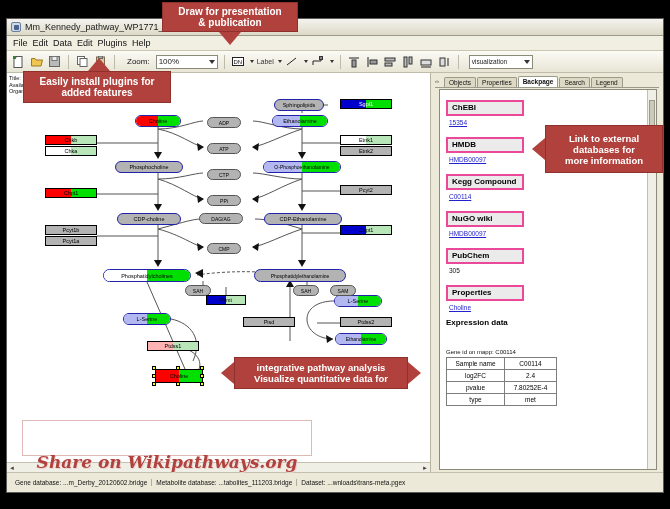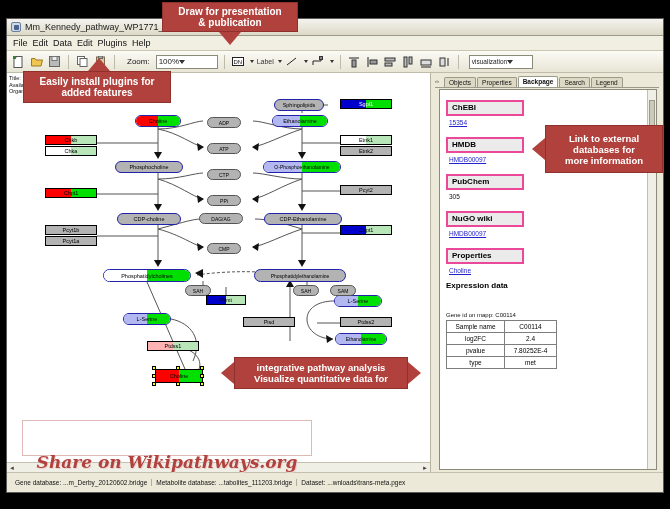--- a/index.html
+++ b/index.html
@@ -49,21 +49,21 @@
     font-size:8px; color:#222;
   }
   .tbtn{
     width:15px; height:16px; display:inline-flex; align-items:center; justify-content:center;
     border:1px solid transparent; border-radius:2px;
   }
   .tsep{ width:1px; height:14px; background:#bdbaa9; margin:0 3px; }
   .zoomlabel{ font-size:8px; margin:0 3px 0 6px; color:#111; }
   .zoombox{
     width:62px; height:14px; background:#fff; border:1px solid #8b8b7a;
-    display:flex; align-items:center; 
+    display:flex; align-items:center; justify-content:space-between;
     padding:0 2px; font-size:8px;
   }
   .caret{ width:0;height:0;border-left:3px solid transparent;border-right:3px solid transparent;border-top:4px solid #333; }
   .minicaret{ width:0;height:0;border-left:2.5px solid transparent;border-right:2.5px solid transparent;border-top:3.5px solid #333; margin-left:1px;}
   .tlabel{ font-size:7px; color:#333; }
 
   
   #content{
     position:absolute; left:0; top:54px; right:0; bottom:20px;
     display:flex;
@@ -605,26 +605,30 @@
         <div class="bp-inner">
           <div class="section">
             <div class="dbhead">ChEBI</div>
             <a class="dblink" href="#">15354</a>
           </div>
           <div class="section">
             <div class="dbhead">HMDB</div>
             <a class="dblink" href="#">HMDB00097</a>
           </div>
           <div class="section">
-            <div class="dbhead">PubChem</div>
-            <span class="dbplain">305</span>
+            <div class="dbhead">Kegg Compound</div>
+            <a class="dblink" href="#">C00114</a>
           </div>
           <div class="section">
             <div class="dbhead">NuGO wiki</div>
             <a class="dblink" href="#">HMDB00097</a>
+          </div>
+          <div class="section">
+            <div class="dbhead">PubChem</div>
+            <span class="dbplain">305</span>
           </div>
           <div class="section">
             <div class="dbhead">Properties</div>
             <a class="dblink" href="#">Choline</a>
           </div>
 
           <div class="exprhead">Expression data</div>
           <div class="geneid">Gene id on mapp: C00114</div>
           <table class="expr">
             <tbody>

